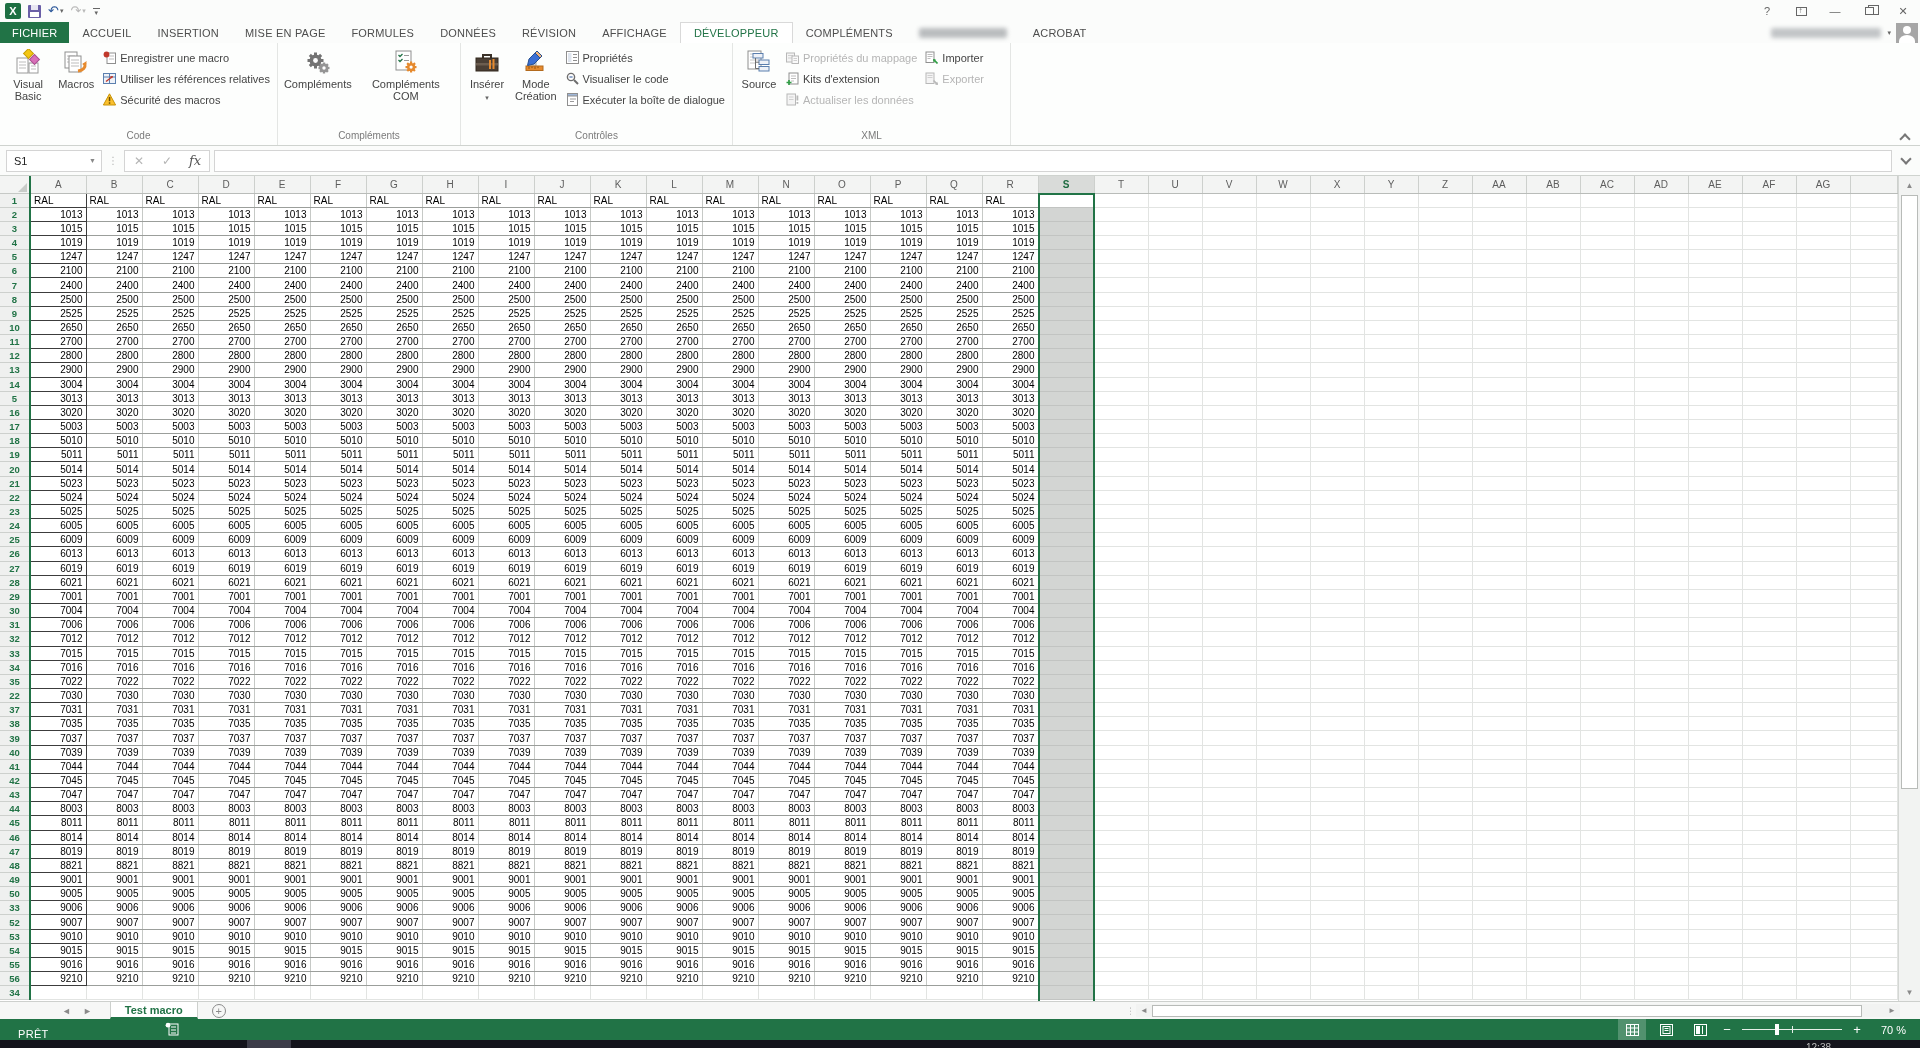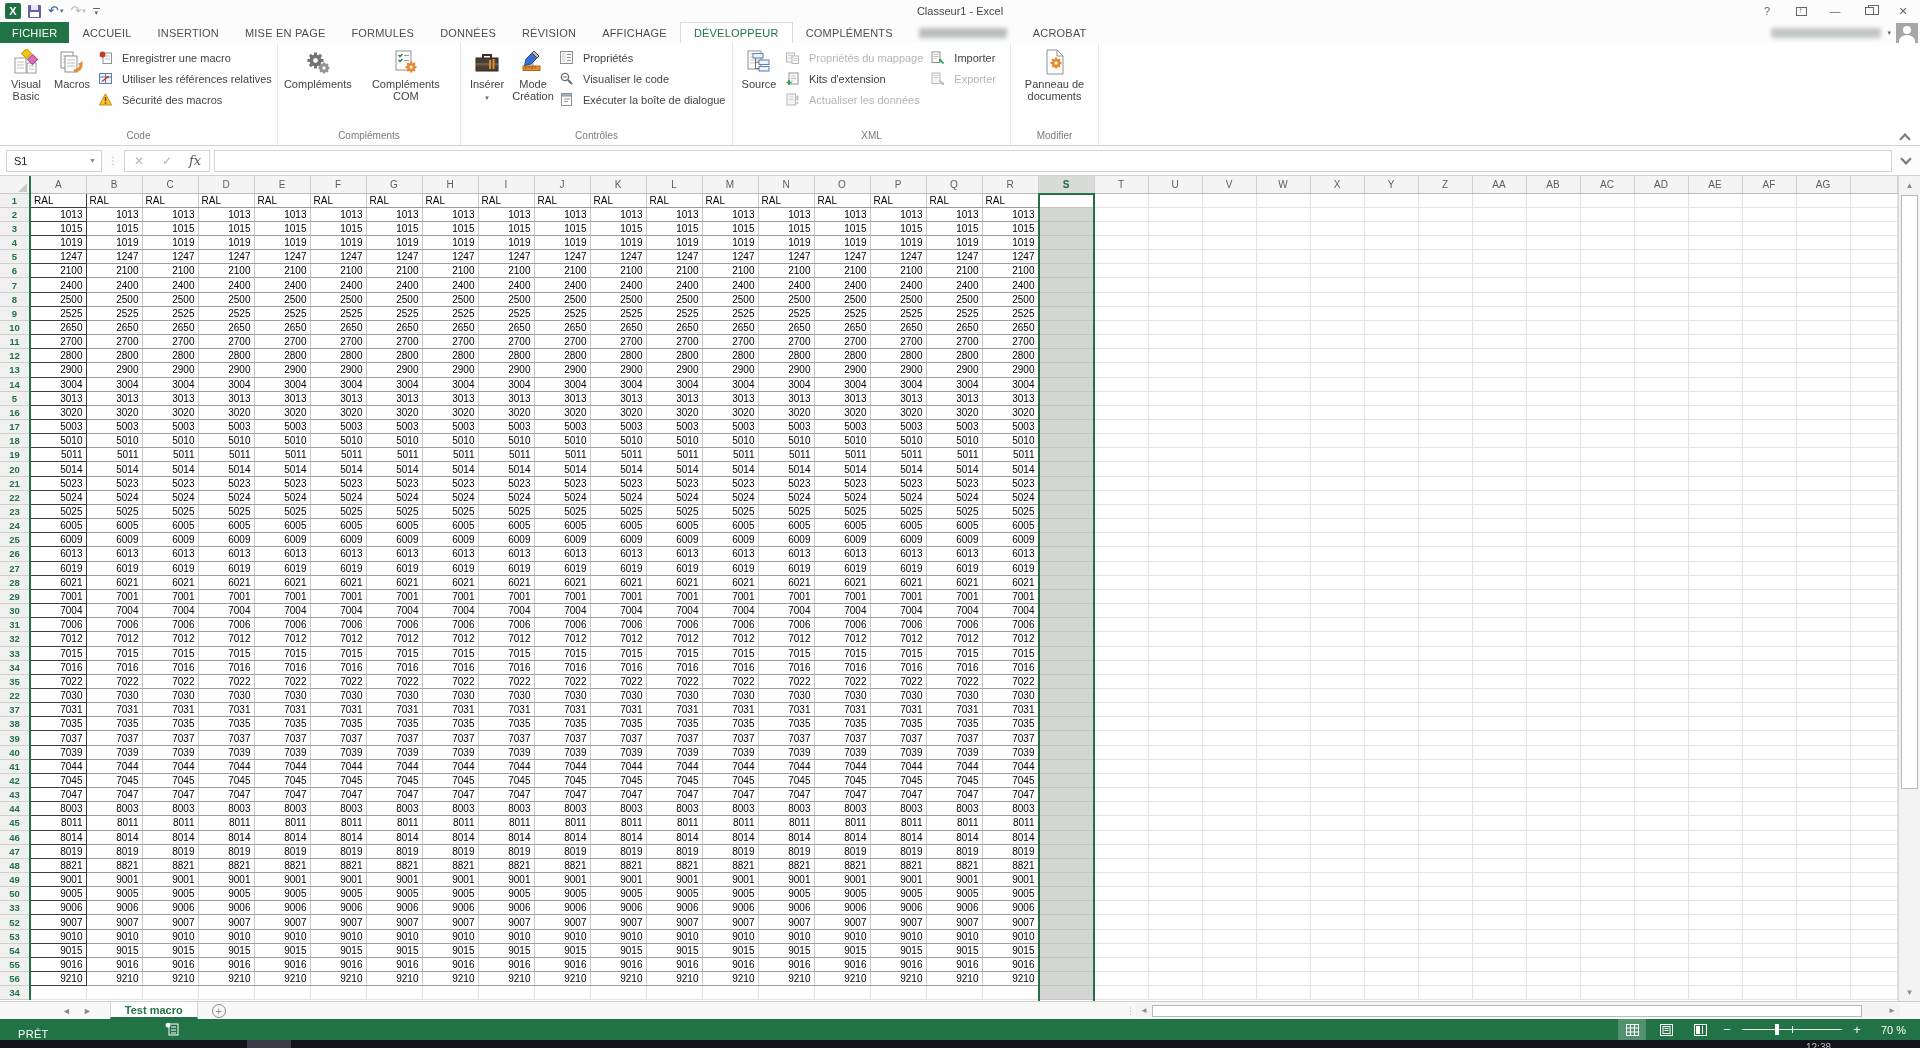--- a/index.html
+++ b/index.html
@@ -44,21 +44,21 @@
 
   
   .ribbon { height:103px; flex:0 0 103px; background:#fdfefd; border-bottom:1px solid #cfd3cf; display:flex; position:relative; }
   .rgroup { display:flex; flex-direction:column; border-right:1px solid #e4e6e4; flex:0 0 auto; }
   .rgroup-content { flex:1; display:flex; align-items:flex-start; padding:2px 3px 0 3px; }
   .rgroup-label { height:16px; text-align:center; font-size:10px; color:#7b7b7b; line-height:14px; }
   .bigbtn { display:flex; flex-direction:column; align-items:center; padding:3px 3px 0 3px; text-align:center;
     font-size:11px; color:#444; line-height:12px; min-width:46px; }
   .bigbtn .icon { height:28px; display:flex; align-items:center; justify-content:center; margin-bottom:2px; }
   .smallcol { display:flex; flex-direction:column; gap:5px; padding:5px 4px 0 4px; }
-  .smallbtn { display:flex; align-items:center; gap:10px; font-size:11px; color:#444; height:16px; white-space:nowrap; }
+  .smallbtn { display:flex; align-items:center; gap:4px; font-size:11px; color:#444; height:16px; white-space:nowrap; }
   .smallbtn.disabled { color:#b5b5b5; }
   .dropcaret { font-size:7px; color:#666; margin-top:2px; }
   .ribbon-collapse { position:absolute; right:10px; bottom:5px; width:10px; height:7px; }
   .ribbon-collapse:before { content:""; position:absolute; left:1px; top:2px; width:6px; height:6px;
     border-left:2px solid #777; border-top:2px solid #777; transform:rotate(45deg); }
 
   
   .formulabar { height:30px; flex:0 0 30px; background:#fbfcfb; border-bottom:1px solid #cfd3cf;
     display:flex; align-items:center; }
   .namebox { width:96px; height:22px; margin-left:6px; background:#fff; border:1px solid #d4d4d4;
@@ -156,21 +156,20 @@
         </span>
       <span class="ibtn">
           <span class="redo-glyph">↷</span>
           <span class="mini-caret" style="color:#b9b9b9">▾</span>
         </span>
       <span class="qat-custom">
           <span class="bar"></span>
           <span class="car">▾</span>
         </span>
     </div>
-    <div class="win-title">Classeur1 - Excel</div>
     <div class="wincontrols">
       <span class="winbtn">?</span>
       <span class="winbtn">
           <span class="ribbon-display-glyph"></span>
         </span>
       <span class="winbtn">—</span>
       <span class="winbtn">
           <span class="restore-glyph"></span>
         </span>
       <span class="winbtn">✕</span>
@@ -431,44 +430,20 @@
                     <path d="M2.5 3.5h5M2.5 5.5h5" stroke="#d0d0d0"></path>
                     <path d="M8.5 8.5l4 4" stroke="#b8b8b8" stroke-width="1.6"></path>
                     <path d="M13 13l-.7-3.2-2.5 2.5z" fill="#b8b8b8"></path>
                   </svg></span>
                 <span>Exporter</span>
               </div>
             </div>
           </div>
           <div class="rgroup-label">XML</div>
         </div>
-        <div class="rgroup" style="width: 88px;">
-          <div class="rgroup-content">
-            <div class="bigbtn">
-              <span class="icon">
-                <svg width="26" height="26" viewBox="0 0 26 26">
-                  <path d="M5 1h10l6 6v18H5z" fill="#fff" stroke="#8f8f8f"></path>
-                  <path d="M15 1v6h6" fill="none" stroke="#8f8f8f"></path>
-                  <g fill="#e68a2e">
-                    <rect x="13" y="8.5" width="2.2" height="11"></rect>
-                    <rect x="8.5" y="13" width="11" height="2.2"></rect>
-                    <g transform="rotate(45 14.1 14.1)">
-                      <rect x="13" y="8.5" width="2.2" height="11"></rect>
-                      <rect x="8.5" y="13" width="11" height="2.2"></rect>
-                    </g>
-                    <circle cx="14.1" cy="14.1" r="4.2"></circle>
-                  </g>
-                  <circle cx="14.1" cy="14.1" r="1.6" fill="#fff"></circle>
-                </svg>
-              </span>
-              <span class="lbl">Panneau de documents</span>
-            </div>
-          </div>
-          <div class="rgroup-label">Modifier</div>
-        </div>
       </div>
     <div class="ribbon-collapse"></div>
   </div>
 
   <div class="formulabar">
     <div class="namebox">
       <span>S1</span>
       <span class="caret">▼</span>
     </div>
     <span class="fdots">⋮</span>

